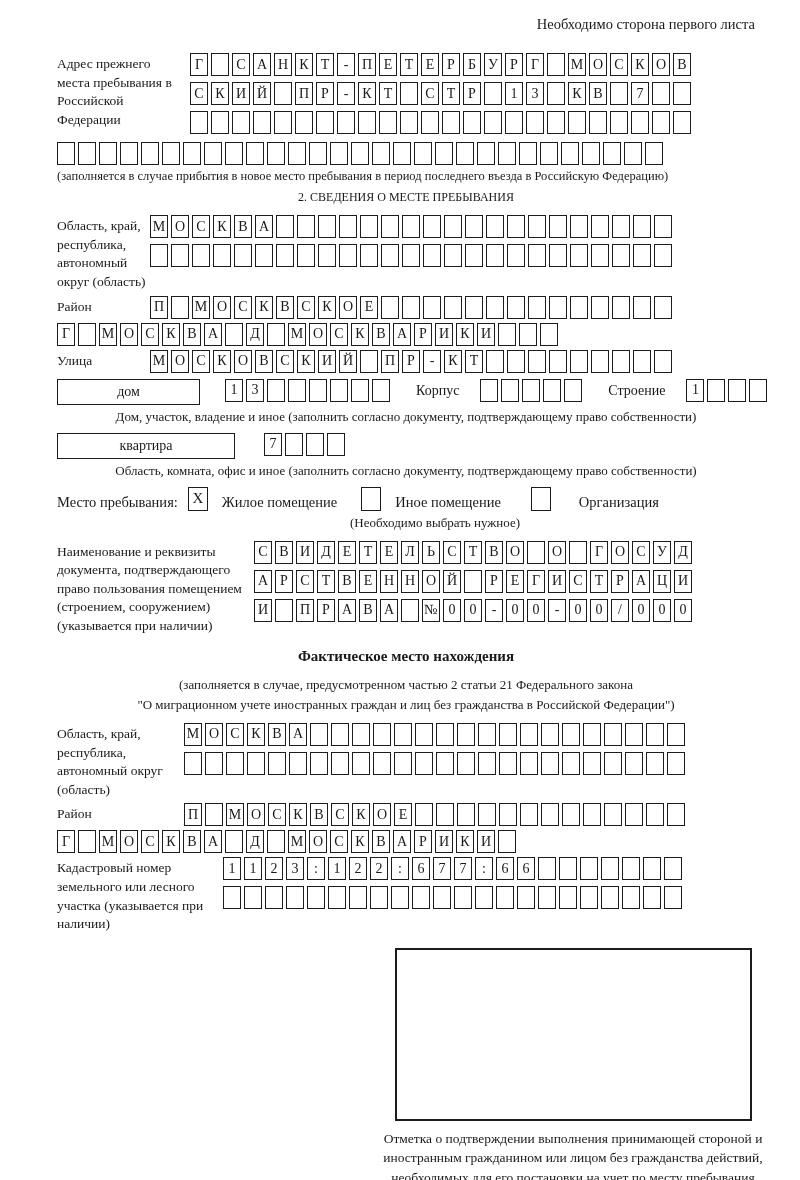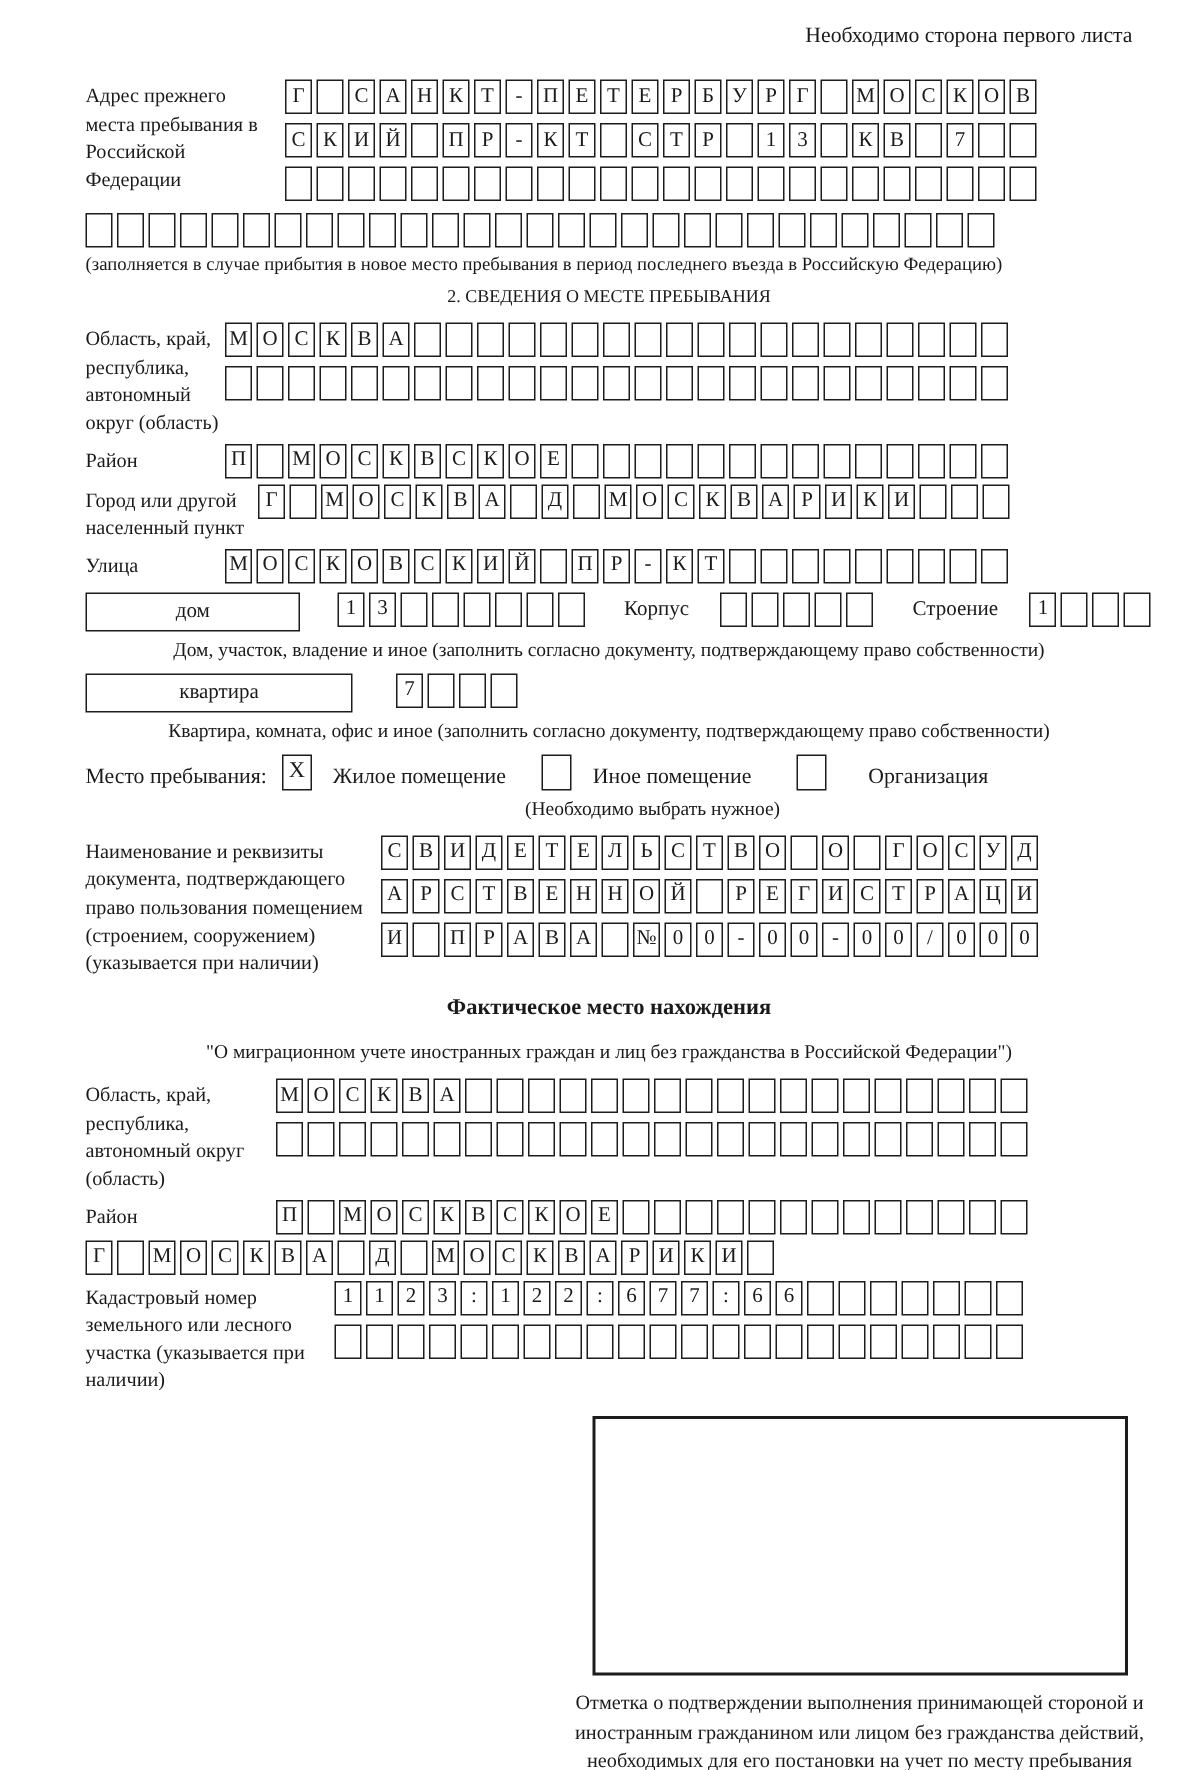--- a/index.html
+++ b/index.html
@@ -282,21 +282,20 @@
         <div class="cell"></div>
         <div class="cell"></div>
         <div class="cell"></div>
         <div class="cell"></div>
         <div class="cell"></div>
         <div class="cell"></div>
       </div>
   </div>
 
   <div class="frow mb4">
-    <div class="lbl lbl-115">Город или другой населенный пункт</div>
     <div class="cells">
         <div class="cell">Г</div>
         <div class="cell"></div>
         <div class="cell">М</div>
         <div class="cell">О</div>
         <div class="cell">С</div>
         <div class="cell">К</div>
         <div class="cell">В</div>
         <div class="cell">А</div>
         <div class="cell"></div>
@@ -381,21 +380,21 @@
 
   <div class="frow mb2">
     <div class="boxed-label bl-apt">квартира</div>
     <div class="cells">
         <div class="cell">7</div>
         <div class="cell"></div>
         <div class="cell"></div>
         <div class="cell"></div>
       </div>
   </div>
-  <div class="note-left">Квартира, комната, офис и иное (заполнить согласно документу, подтверждающему право собственности)</div>
+  <div class="note-left">Область, комната, офис и иное (заполнить согласно документу, подтверждающему право собственности)</div>
 
   <div class="cbrow">
     <span>Место пребывания:</span>
     <span class="cb">X</span>
     <span>Жилое помещение</span>
     <span class="cb" style="margin-left:24px"></span>
     <span>Иное помещение</span>
     <span class="cb" style="margin-left:30px"></span>
     <span style="margin-left:14px">Организация</span>
   </div>
@@ -470,20 +469,21 @@
           <div class="cell">0</div>
           <div class="cell">/</div>
           <div class="cell">0</div>
           <div class="cell">0</div>
           <div class="cell">0</div>
         </div>
     </div>
   </div>
 
   <div class="act-title">Фактическое место нахождения</div>
+  <div class="act-sub">(заполняется в случае, предусмотренном частью 2 статьи 21 Федерального закона</div>
   <div class="act-sub mb8">"О миграционном учете иностранных граждан и лиц без гражданства в Российской Федерации")</div>
 
   <div class="frow mb4">
     <div class="lbl lbl-127">Область, край, республика, автономный округ (область)</div>
     <div class="rows">
       <div class="cells">
           <div class="cell">М</div>
           <div class="cell">О</div>
           <div class="cell">С</div>
           <div class="cell">К</div>

